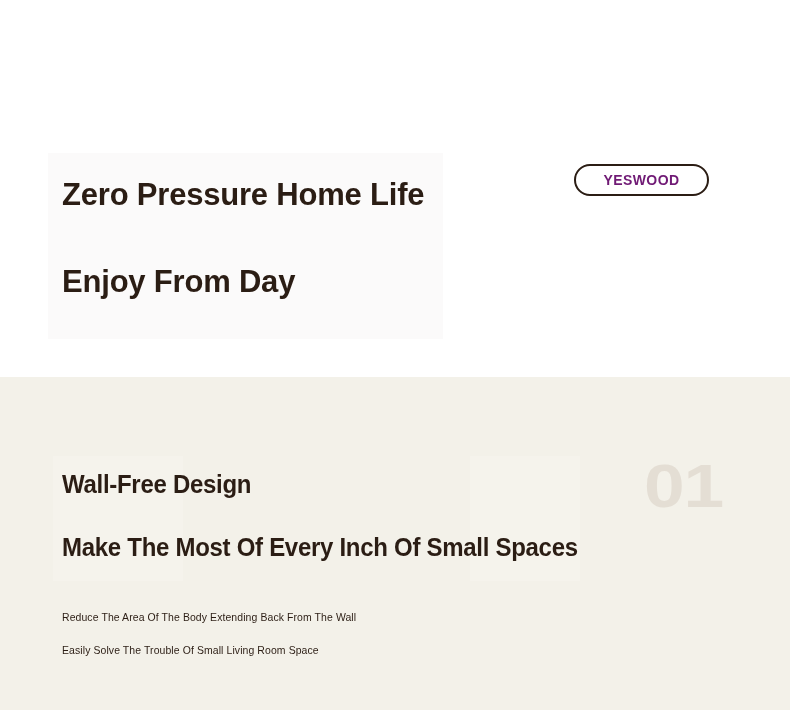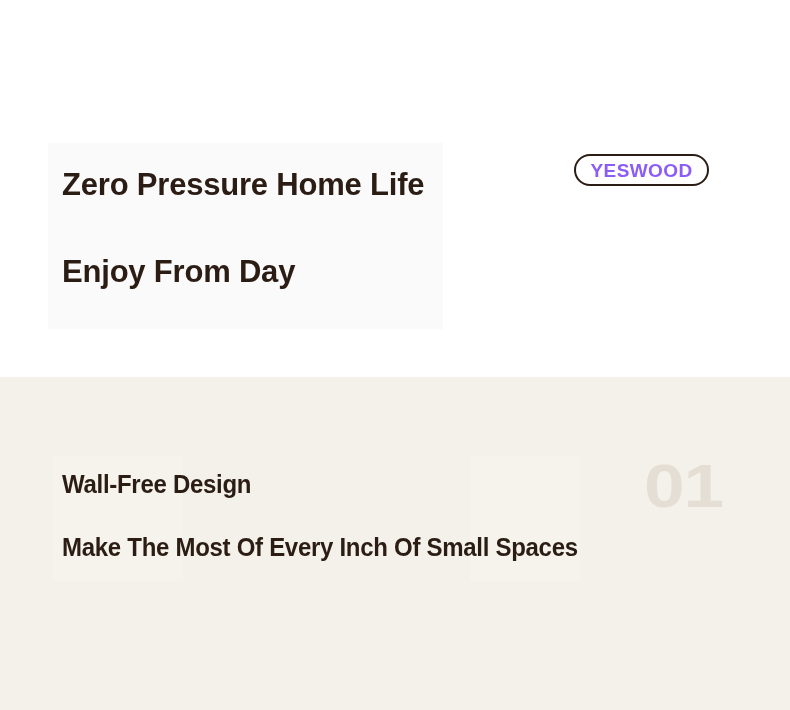--- a/index.html
+++ b/index.html
@@ -17,21 +17,21 @@
     position: relative;
     width: 790px;
     height: 710px;
     background: #ffffff;
   }
 
   
   #hero-section {
     position: absolute;
     left: 0;
-    top: 8px;
+    top: 18px;
     width: 676px;
     height: 377px;
     background: #ffffff;
     text-decoration: underline;
   }
   
   #hero-plate {
     position: absolute;
     left: 48px;
     top: 135px;
@@ -69,24 +69,24 @@
     height: 32px;
     border: 2px solid #2b1d14;
     border-radius: 16px;
     box-sizing: border-box;
     display: flex;
     align-items: center;
     justify-content: center;
     background: transparent;
   }
   #logo-text {
-    color: #8b5cf6;
-    font-family: "Liberation Sans", sans-serif;
-    font-weight: bold;
-    font-size: 19px;
+    color: #701a75;
+    font-family: "Liberation Sans", sans-serif;
+    font-weight: bold;
+    font-size: 14px;
     line-height: 19px;
     letter-spacing: 0.4px;
     white-space: nowrap;
   }
 
   
   #feature-section {
     position: absolute;
     left: 0;
     top: 377px;
@@ -206,14 +206,18 @@
     <div id="feature-plate"></div>
     <div id="feature-plate-2"></div>
   </div>
 
   <div id="step-number">01</div>
 
   <div id="feature-title">Wall-Free Design</div>
 
   <div id="feature-subtitle">Make The Most Of Every Inch Of Small Spaces</div>
 
+  <div id="feature-bullets">
+    <span class="bullet-line" id="bullet-line-1">Reduce The Area Of The Body Extending Back From The Wall</span>
+    <span class="bullet-line" id="bullet-line-2">Easily Solve The Trouble Of Small Living Room Space</span>
+  </div>
 
 </div>
 
 </body></html>

